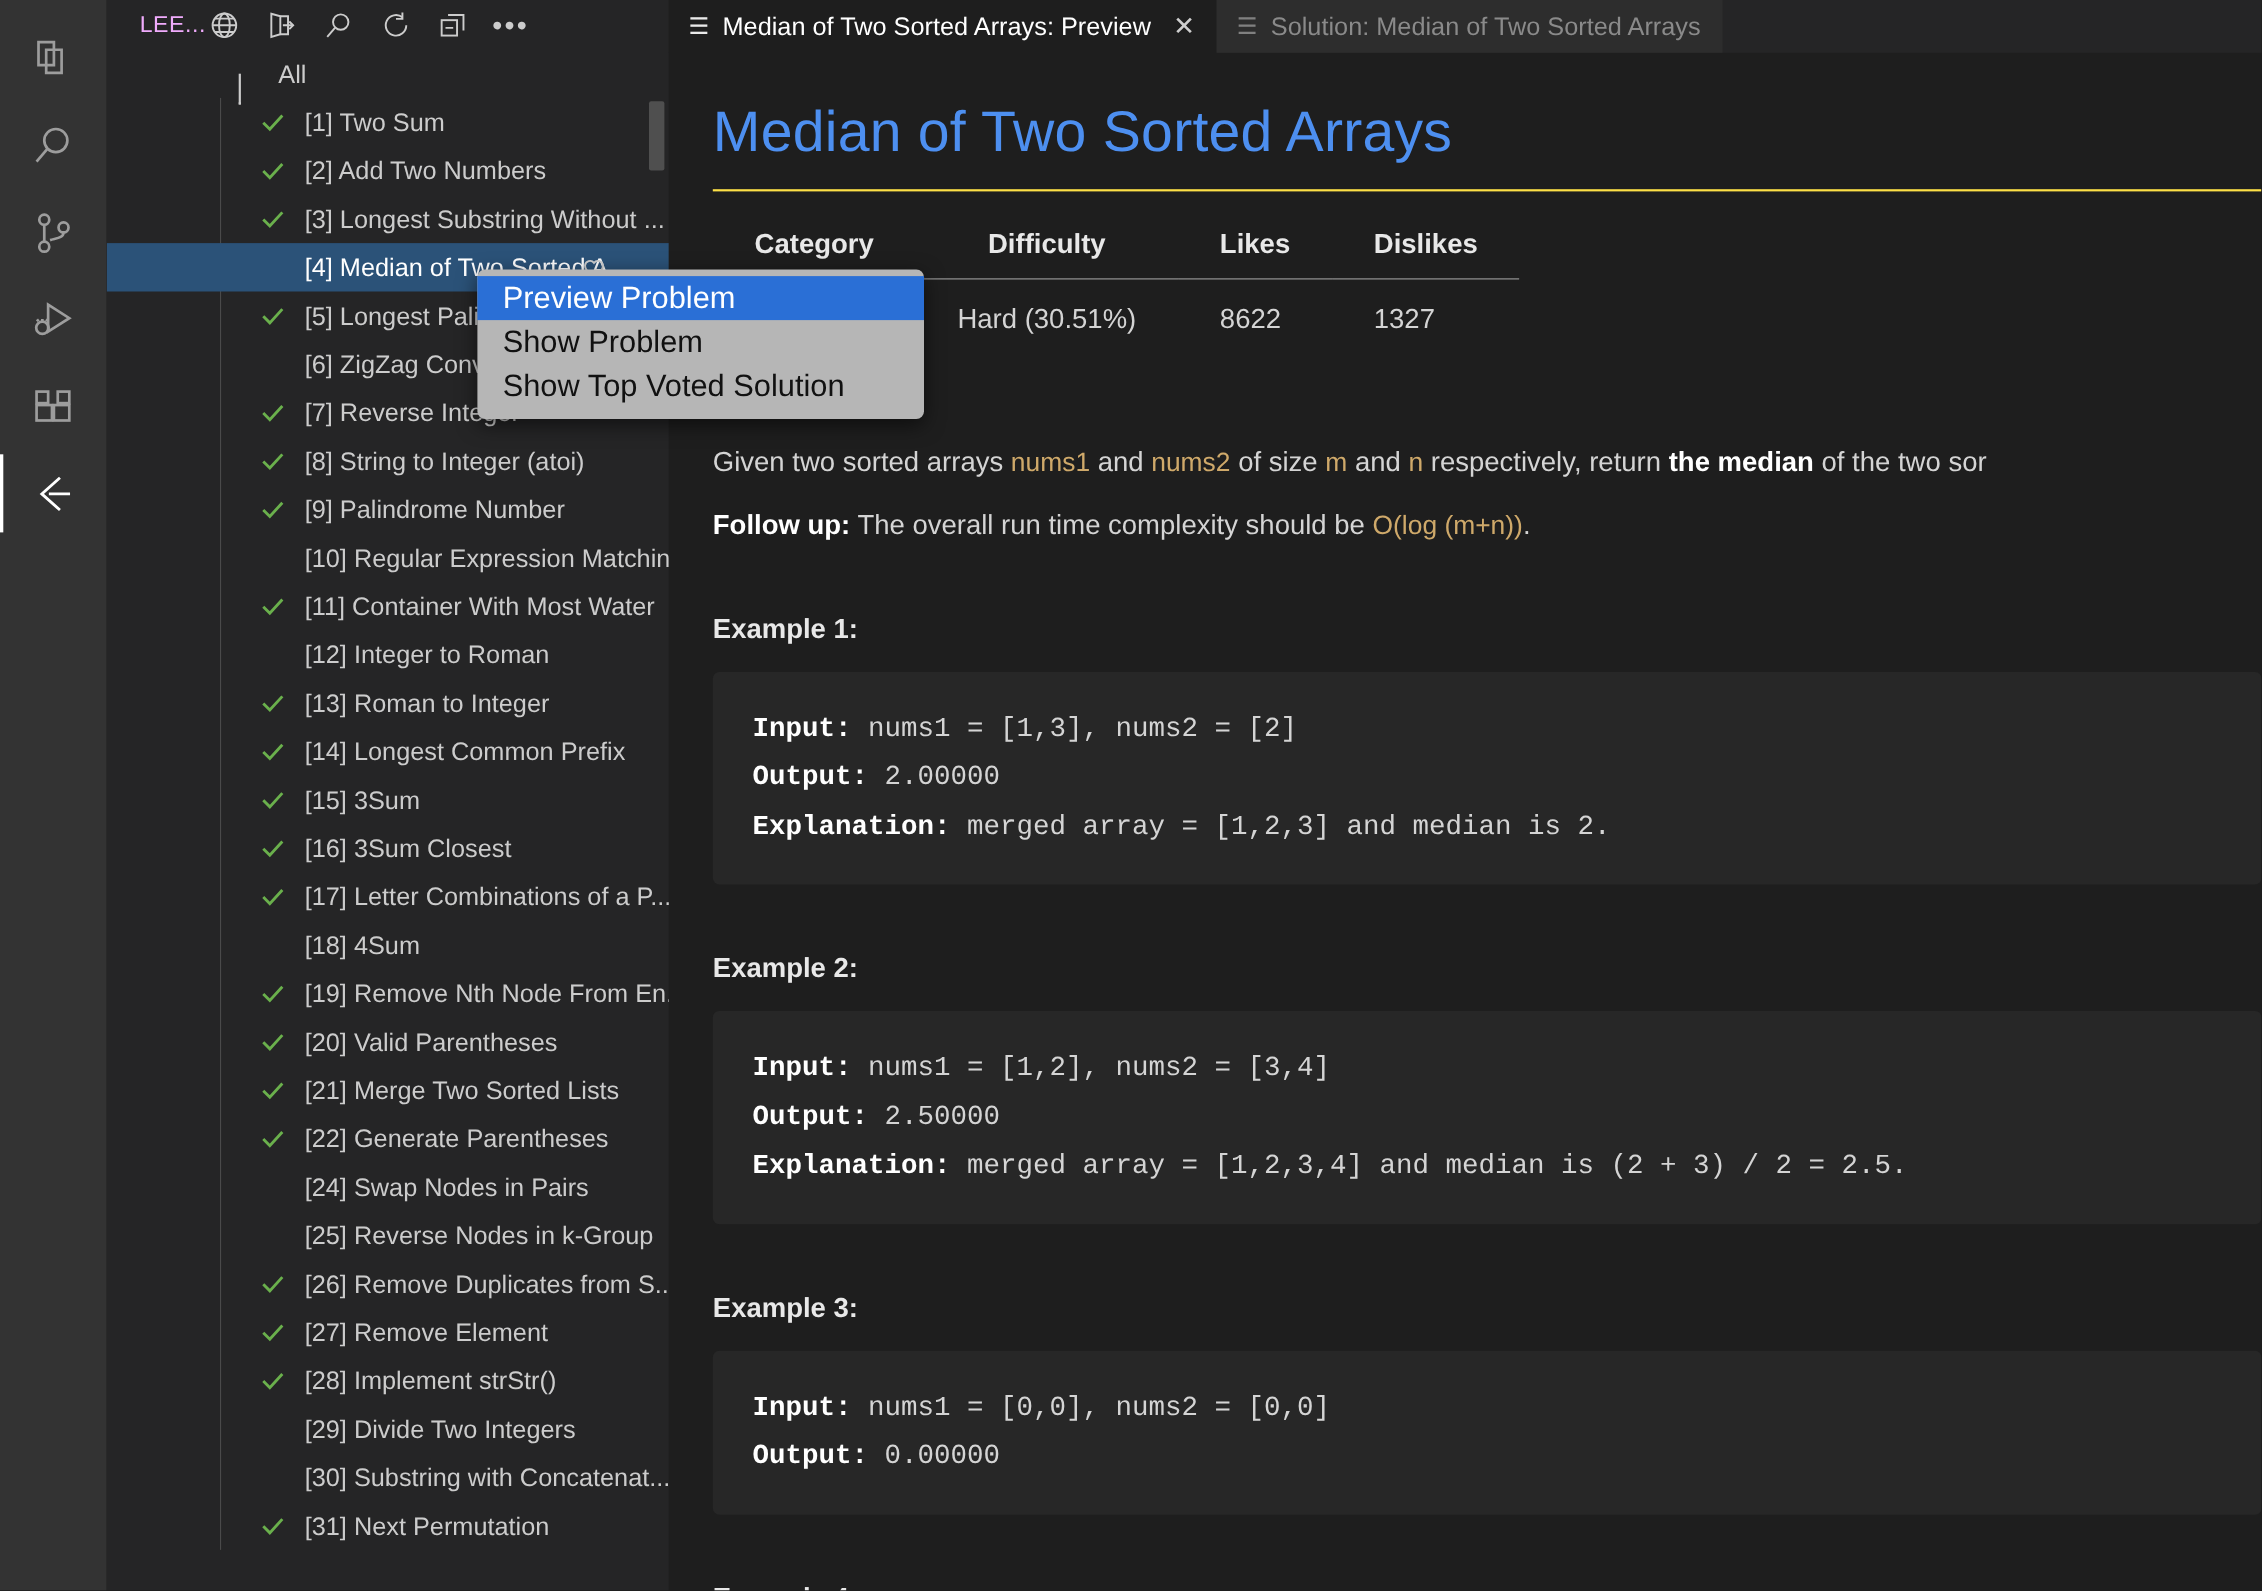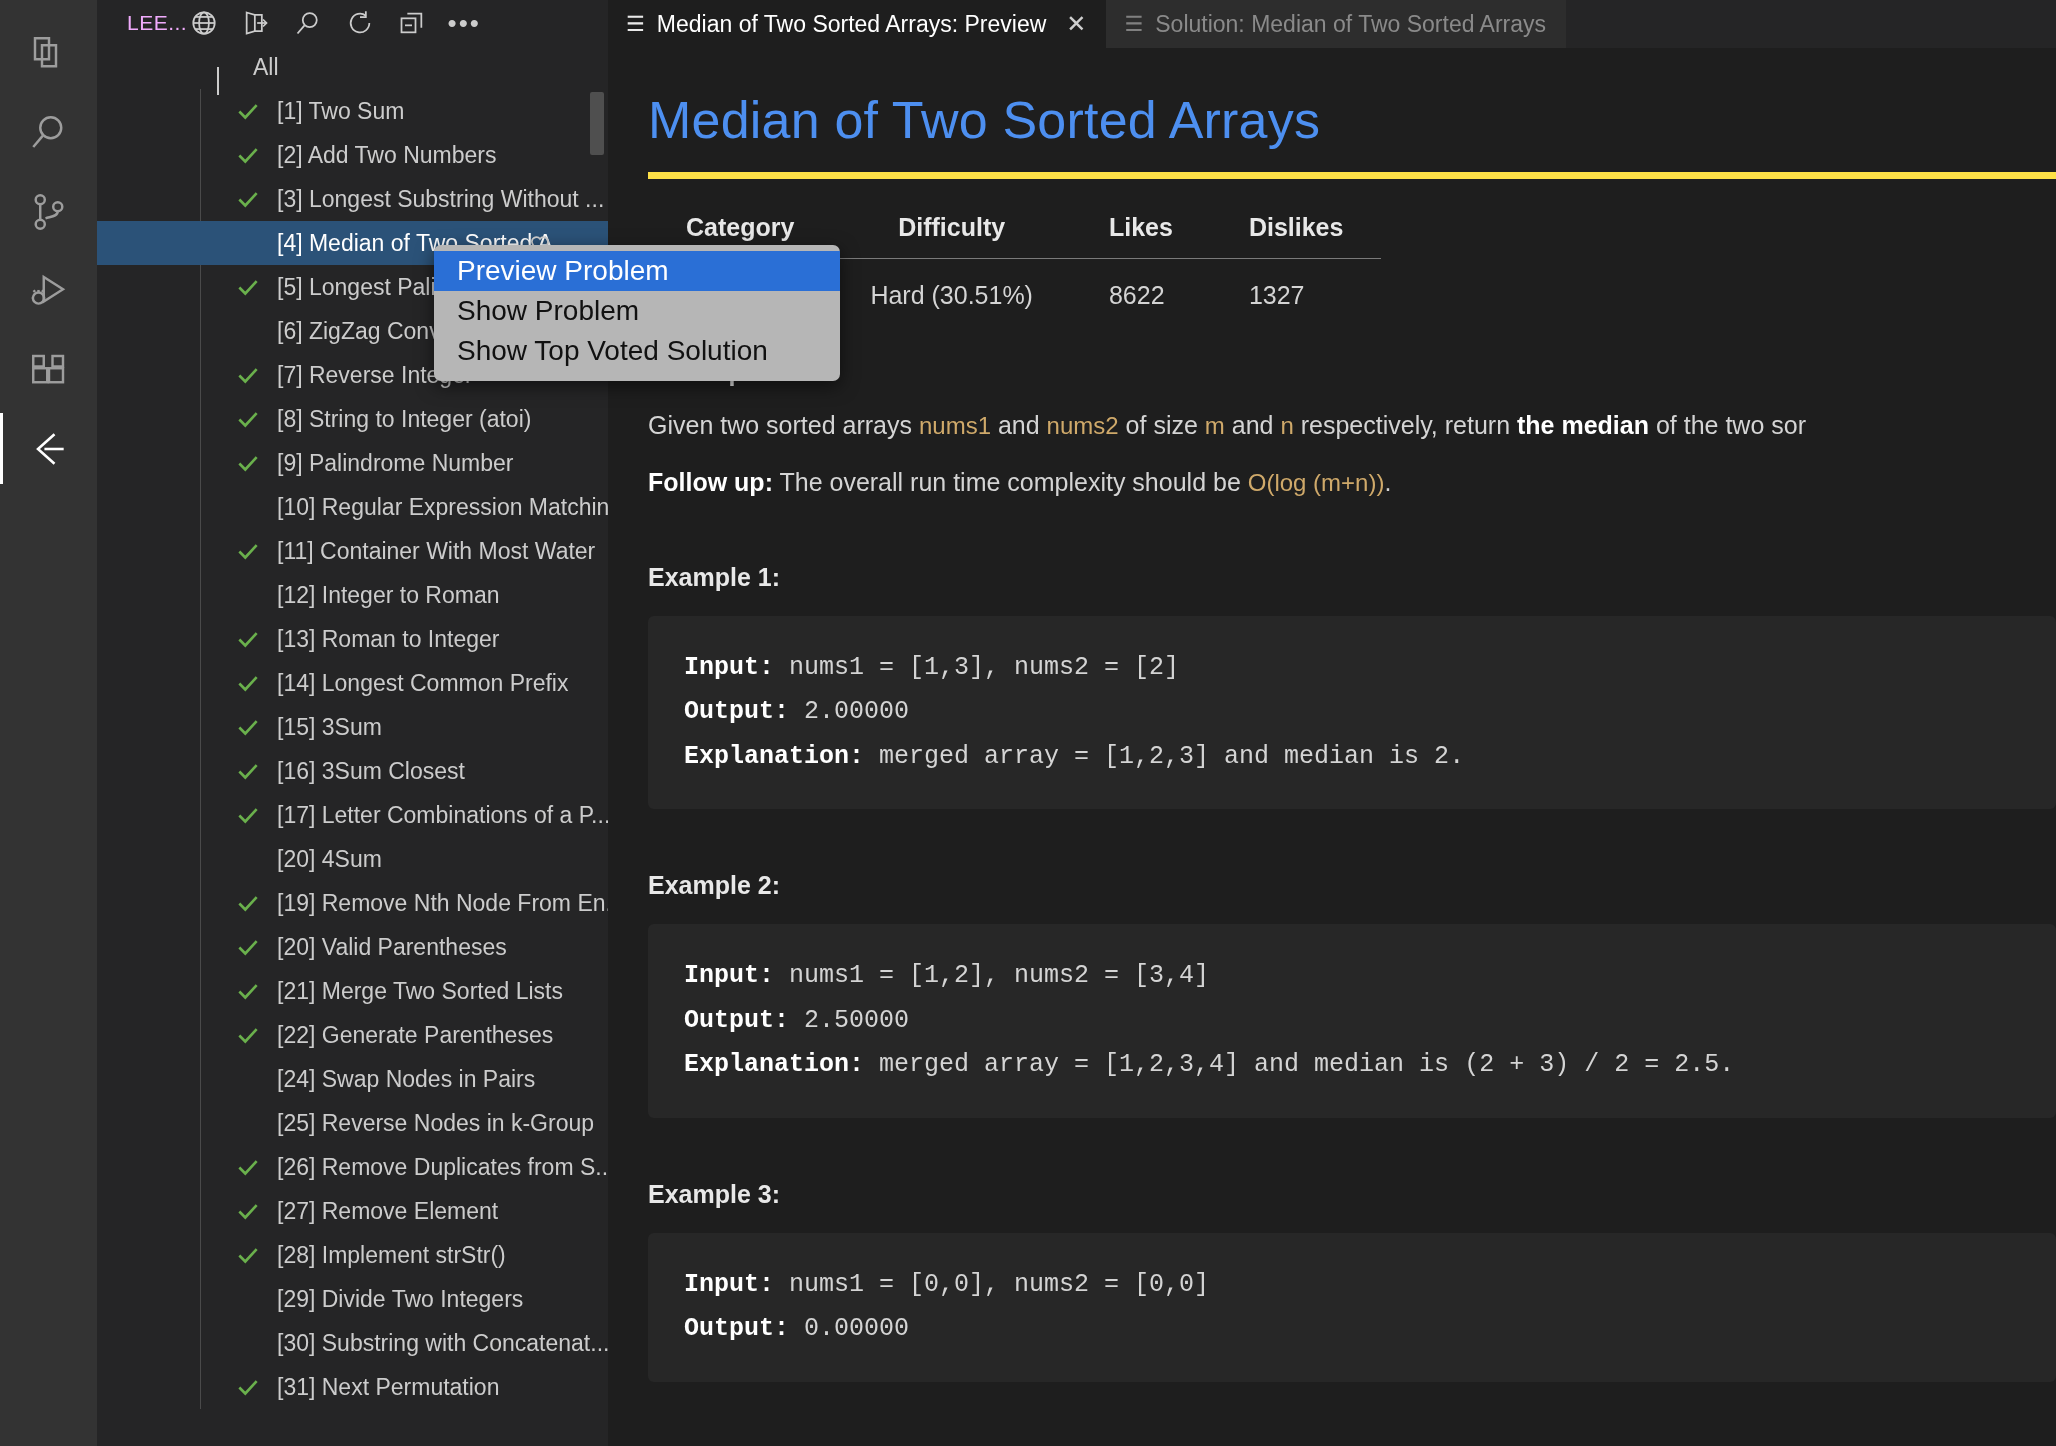--- a/index.html
+++ b/index.html
@@ -102,21 +102,21 @@
   .tabfill { flex: 1; background: #252526; }
 
   .content {
     flex: 1; overflow: hidden; padding: 42px 0 0 0; position: relative;
   }
   .doc { margin-left: 0; }
 
   h1.problem-title {
     color: #4d8ff0; font-size: 52px; font-weight: normal;
     margin-left: 0; padding-bottom: 22px;
-    border-bottom: 7px solid #fde047; margin-right: 0;
+    border-bottom: 2px solid #fde047; margin-right: 0;
     letter-spacing: .2px;
   }
   table.meta { border-collapse: collapse; margin-top: 34px; }
   table.meta th {
     color: #e8e8e8; font-size: 25px; font-weight: bold;
     padding: 0 38px 16px 38px; text-align: center;
     border-bottom: 1px solid #7a7a7a;
   }
   table.meta td {
     color: #d4d4d4; font-size: 25px; padding: 22px 38px 0 38px; text-align: left;
@@ -351,21 +351,21 @@
               </svg></span>
             <span class="lbl">[16] 3Sum Closest</span>
           </div>
           <div class="prow">
             <span class="check"><svg viewBox="0 0 24 24" width="26" height="26">
                 <path d="M4 12.5l5.5 5.5L20 6.5" fill="none"></path>
               </svg></span>
             <span class="lbl">[17] Letter Combinations of a P...</span>
           </div>
           <div class="prow">
-            <span class="lbl">[20] 4Sum</span>
+            <span class="lbl">[18] 4Sum</span>
           </div>
           <div class="prow">
             <span class="check"><svg viewBox="0 0 24 24" width="26" height="26">
                 <path d="M4 12.5l5.5 5.5L20 6.5" fill="none"></path>
               </svg></span>
             <span class="lbl">[19] Remove Nth Node From En...</span>
           </div>
           <div class="prow">
             <span class="check"><svg viewBox="0 0 24 24" width="26" height="26">
                 <path d="M4 12.5l5.5 5.5L20 6.5" fill="none"></path>

